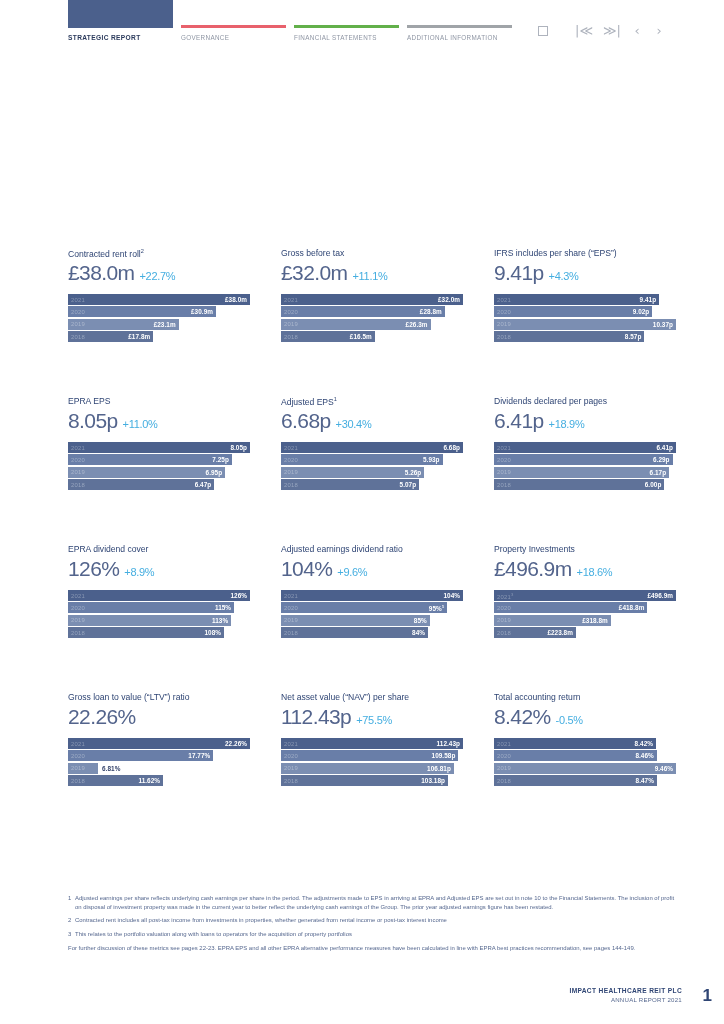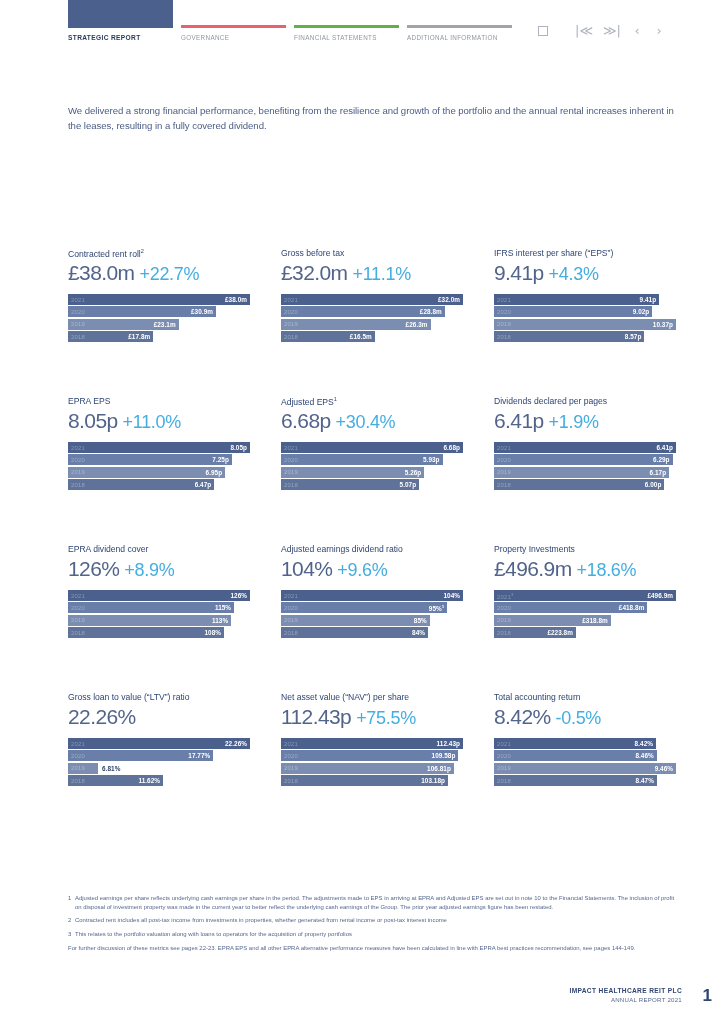--- a/index.html
+++ b/index.html
@@ -134,21 +134,21 @@
     margin-top: 1px;
     height: 28px;
   }
   .metric-value {
     font-size: 21px;
     color: #53648c;
     font-weight: normal;
     letter-spacing: -0.6px;
   }
   .metric-change {
-    font-size: 18px;
+    font-size: 11px;
     color: #45aee0;
     margin-left: 5px;
     letter-spacing: -0.3px;
   }
 
   
   .bars { margin-top: 5px; width: 182px; }
 
   .bar-row {
     position: relative;
@@ -281,21 +281,20 @@
     <div class="nav-icons">
       <div class="icon-square"></div>
       <div class="nav-icon first">|≪</div>
       <div class="nav-icon last">≫|</div>
       <div class="nav-icon prev">‹</div>
       <div class="nav-icon next">›</div>
     </div>
   </div>
 
   <div class="title-wrap">
-    <div class="page-subtitle">We delivered a strong financial performance, benefiting from the resilience and growth of the portfolio and the annual rental increases inherent in the leases, resulting in a fully covered dividend.</div>
   </div>
 
   <div class="metrics">
       <div class="metric">
         <div class="metric-label"><span>Contracted rent roll</span><sup>2</sup></div>
         <div class="metric-value-row">
           <span class="metric-value">£38.0m</span>
           <span class="metric-change">+22.7%</span>
         </div>
         <div class="bars">
@@ -352,21 +351,21 @@
           </div>
           <div class="bar-row y2018">
             <div class="bar-fill" style="width: 93.8438px;">
               <span class="bar-year"><span>2018</span></span>
               <span class="bar-val"><span>£16.5m</span></span>
             </div>
           </div>
         </div>
       </div>
       <div class="metric">
-        <div class="metric-label"><span>IFRS interest per share (“EPS”)</span></div>
+        <div class="metric-label"><span>IFRS includes per share (“EPS”)</span></div>
         <div class="metric-value-row">
           <span class="metric-value">9.41p</span>
           <span class="metric-change">+4.3%</span>
         </div>
         <div class="bars">
           <div class="bar-row y2021">
             <div class="bar-fill" style="width: 165.151px;">
               <span class="bar-year"><span>2021</span></span>
               <span class="bar-val"><span>9.41p</span></span>
             </div>
@@ -454,21 +453,21 @@
               <span class="bar-year"><span>2018</span></span>
               <span class="bar-val"><span>5.07p</span></span>
             </div>
           </div>
         </div>
       </div>
       <div class="metric">
         <div class="metric-label"><span>Dividends declared per pages</span></div>
         <div class="metric-value-row">
           <span class="metric-value">6.41p</span>
-          <span class="metric-change">+1.9%</span>
+          <span class="metric-change">+18.9%</span>
         </div>
         <div class="bars">
           <div class="bar-row y2021">
             <div class="bar-fill" style="width: 182px;">
               <span class="bar-year"><span>2021</span></span>
               <span class="bar-val"><span>6.41p</span></span>
             </div>
           </div>
           <div class="bar-row y2020">
             <div class="bar-fill" style="width: 178.593px;">

